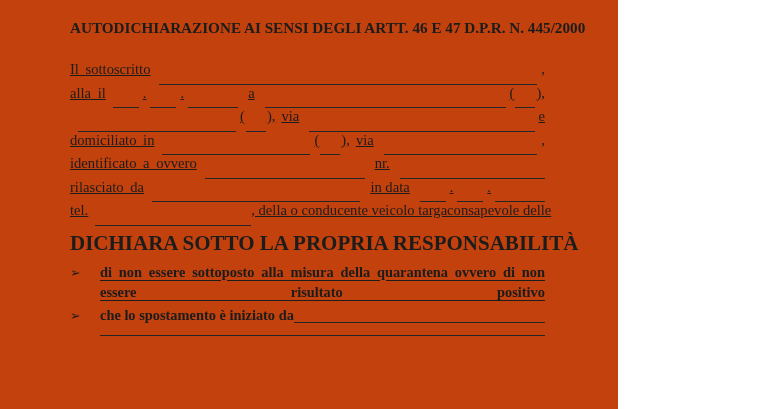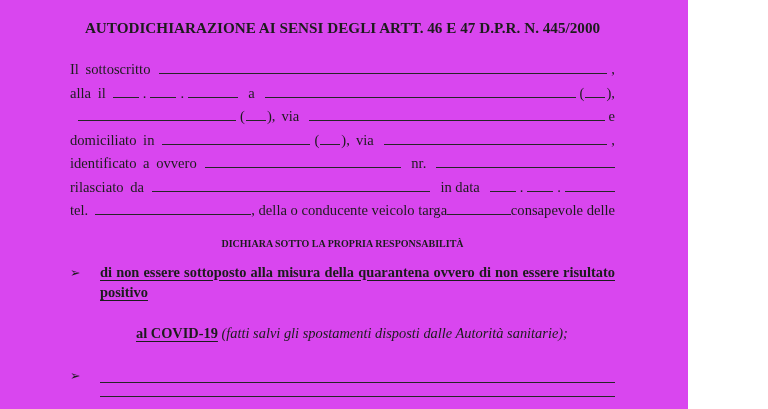--- a/index.html
+++ b/index.html
@@ -1,41 +1,42 @@
 <!DOCTYPE html>
 <html><head>
 <meta charset="utf-8">
 <style>
   html,body { margin:0; padding:0; background:#ffffff; }
   .page {
     position:relative;
-    width:688px; height:409px;
+    width:618px; height:409px;
     box-sizing:border-box;
     padding:18px 73px 0 70px;
-    background:#d946ef;
+    background:#c2410c;
     color:#1c1c1c;
     font-family:"Liberation Serif", serif;
     font-size:14.6px;
     overflow:hidden;
   }
   .title {
     text-align:center;
     font-weight:bold;
     font-size:15.2px;
     line-height:19px;
     margin-bottom:21px;
     white-space:nowrap;
   }
   
   .fline {
     display:flex;
-    align-items:center;
+    align-items:flex-end;
     height:23.5px;
     line-height:23.5px;
     white-space:pre;
+    text-decoration:underline;
   }
   .lbl { word-spacing:3px; }
   .b {
     height:2px;
     border-bottom:1.3px solid #262626;
     position:relative; top:3px;
     margin:0 4px;
   }
   .b.g   { flex:1 1 auto; }
   .b.g11 { flex:1.1 1 auto; }
@@ -44,23 +45,23 @@
   .b.w20 { width:20px; flex:0 0 auto; margin:0 1px; }
   .b.w160{ width:158px; flex:0 0 auto; }
   .b.w150{ width:148px; flex:0 0 auto; }
   .b.w158{ width:156px; flex:0 0 auto; }
   .b.ml0 { margin-left:0; }
   .b.mr0 { margin-right:0; }
   .pad   { padding:0 6px; }
   .bold  { font-weight:bold; }
   
   .heading {
-    text-align:center;
+    text-align:right;
     font-weight:bold;
-    font-size:10px;
+    font-size:21px;
     line-height:19px;
     margin-top:11px;
     margin-bottom:9px;
     white-space:nowrap;
   }
   
   .bullets { font-size:14.4px; }
   .brow { display:flex; align-items:baseline; }
   .marker {
     flex:0 0 30px;
@@ -169,29 +170,27 @@
   <div class="heading">DICHIARA SOTTO LA PROPRIA RESPONSABILITÀ</div>
 
   <div class="bullets">
 
     <div class="brow">
       <span class="marker">➢</span>
       <div class="bcontent">
         <div class="jline">
           <span class="bu">di non essere sottoposto alla misura della quarantena ovvero di non essere risultato positivo</span>
         </div>
-        <div class="line2">
-          <span class="bu">al COVID-19</span><span> </span><span class="it">(fatti salvi gli spostamenti disposti dalle Autorità sanitarie);</span>
-        </div>
       </div>
     </div>
 
     <div class="brow gap-sm">
       <span class="marker">➢</span>
       <div class="bcontent bflex">
+        <span class="bold">che lo spostamento è iniziato da</span>
         <div class="b g ml0 mr0"></div>
       </div>
     </div>
 
     <div class="contline gap-md">
       <div class="b g"></div>
     </div>
 
   </div>
 </div>

